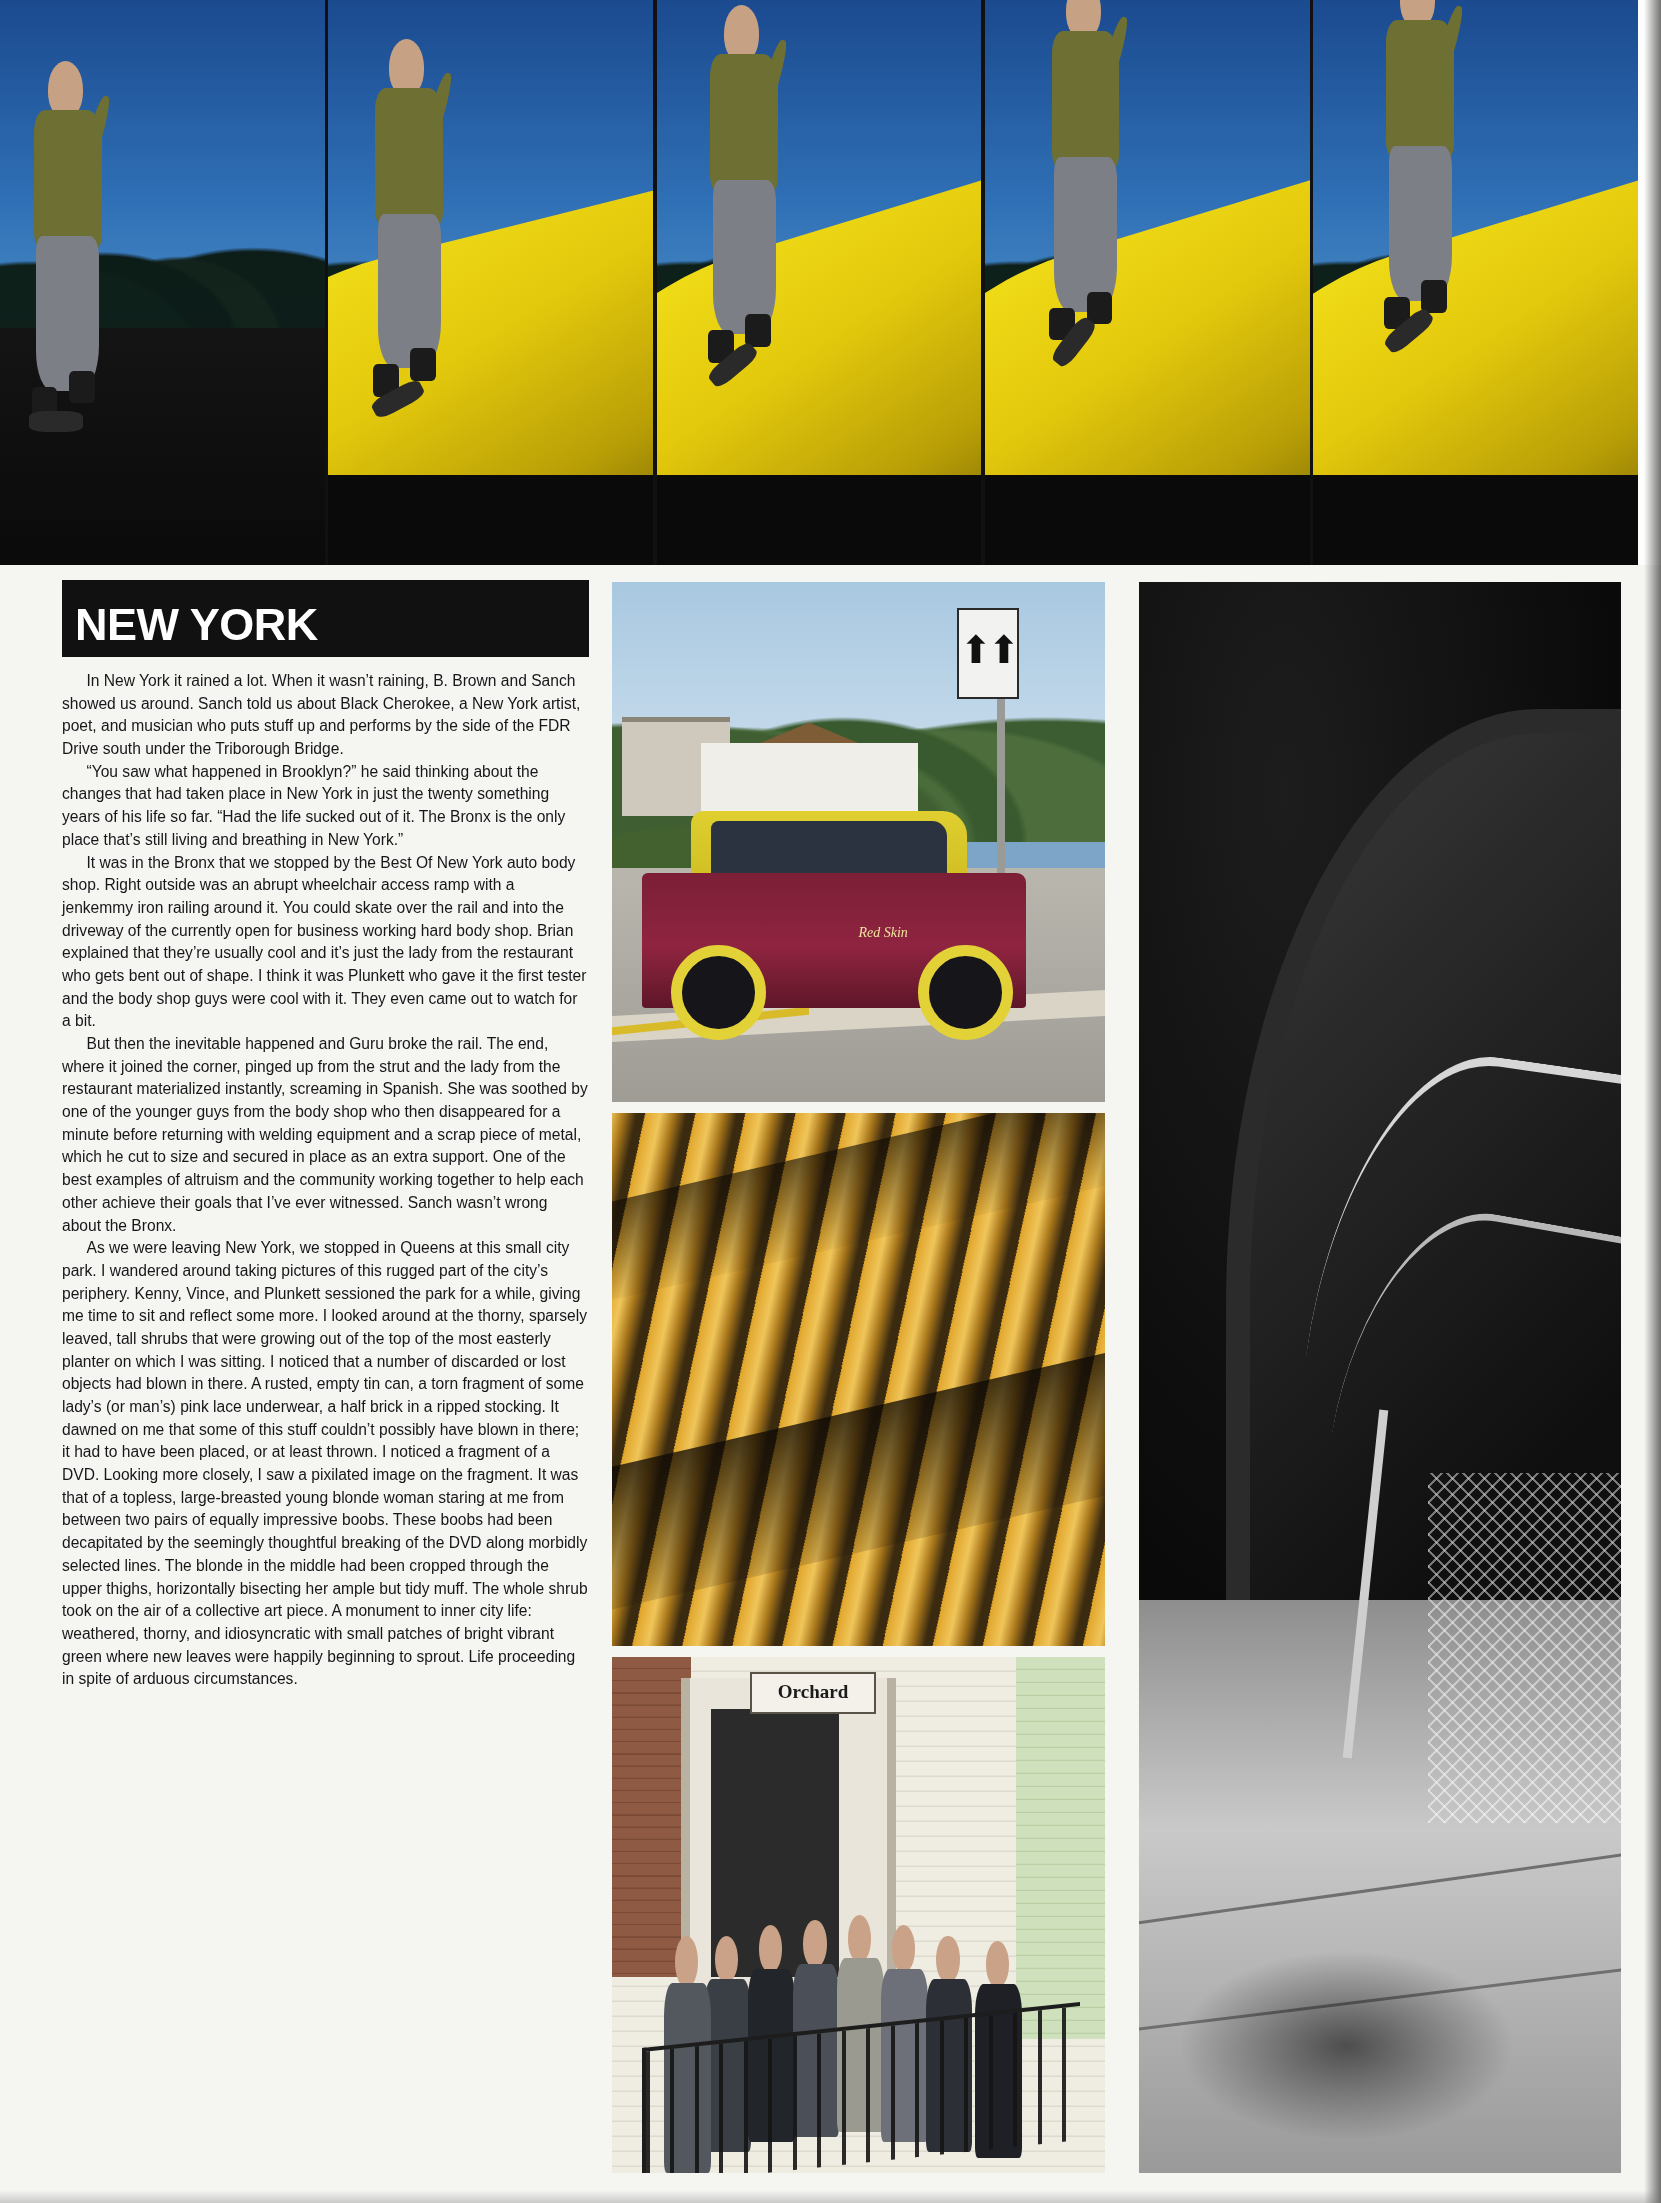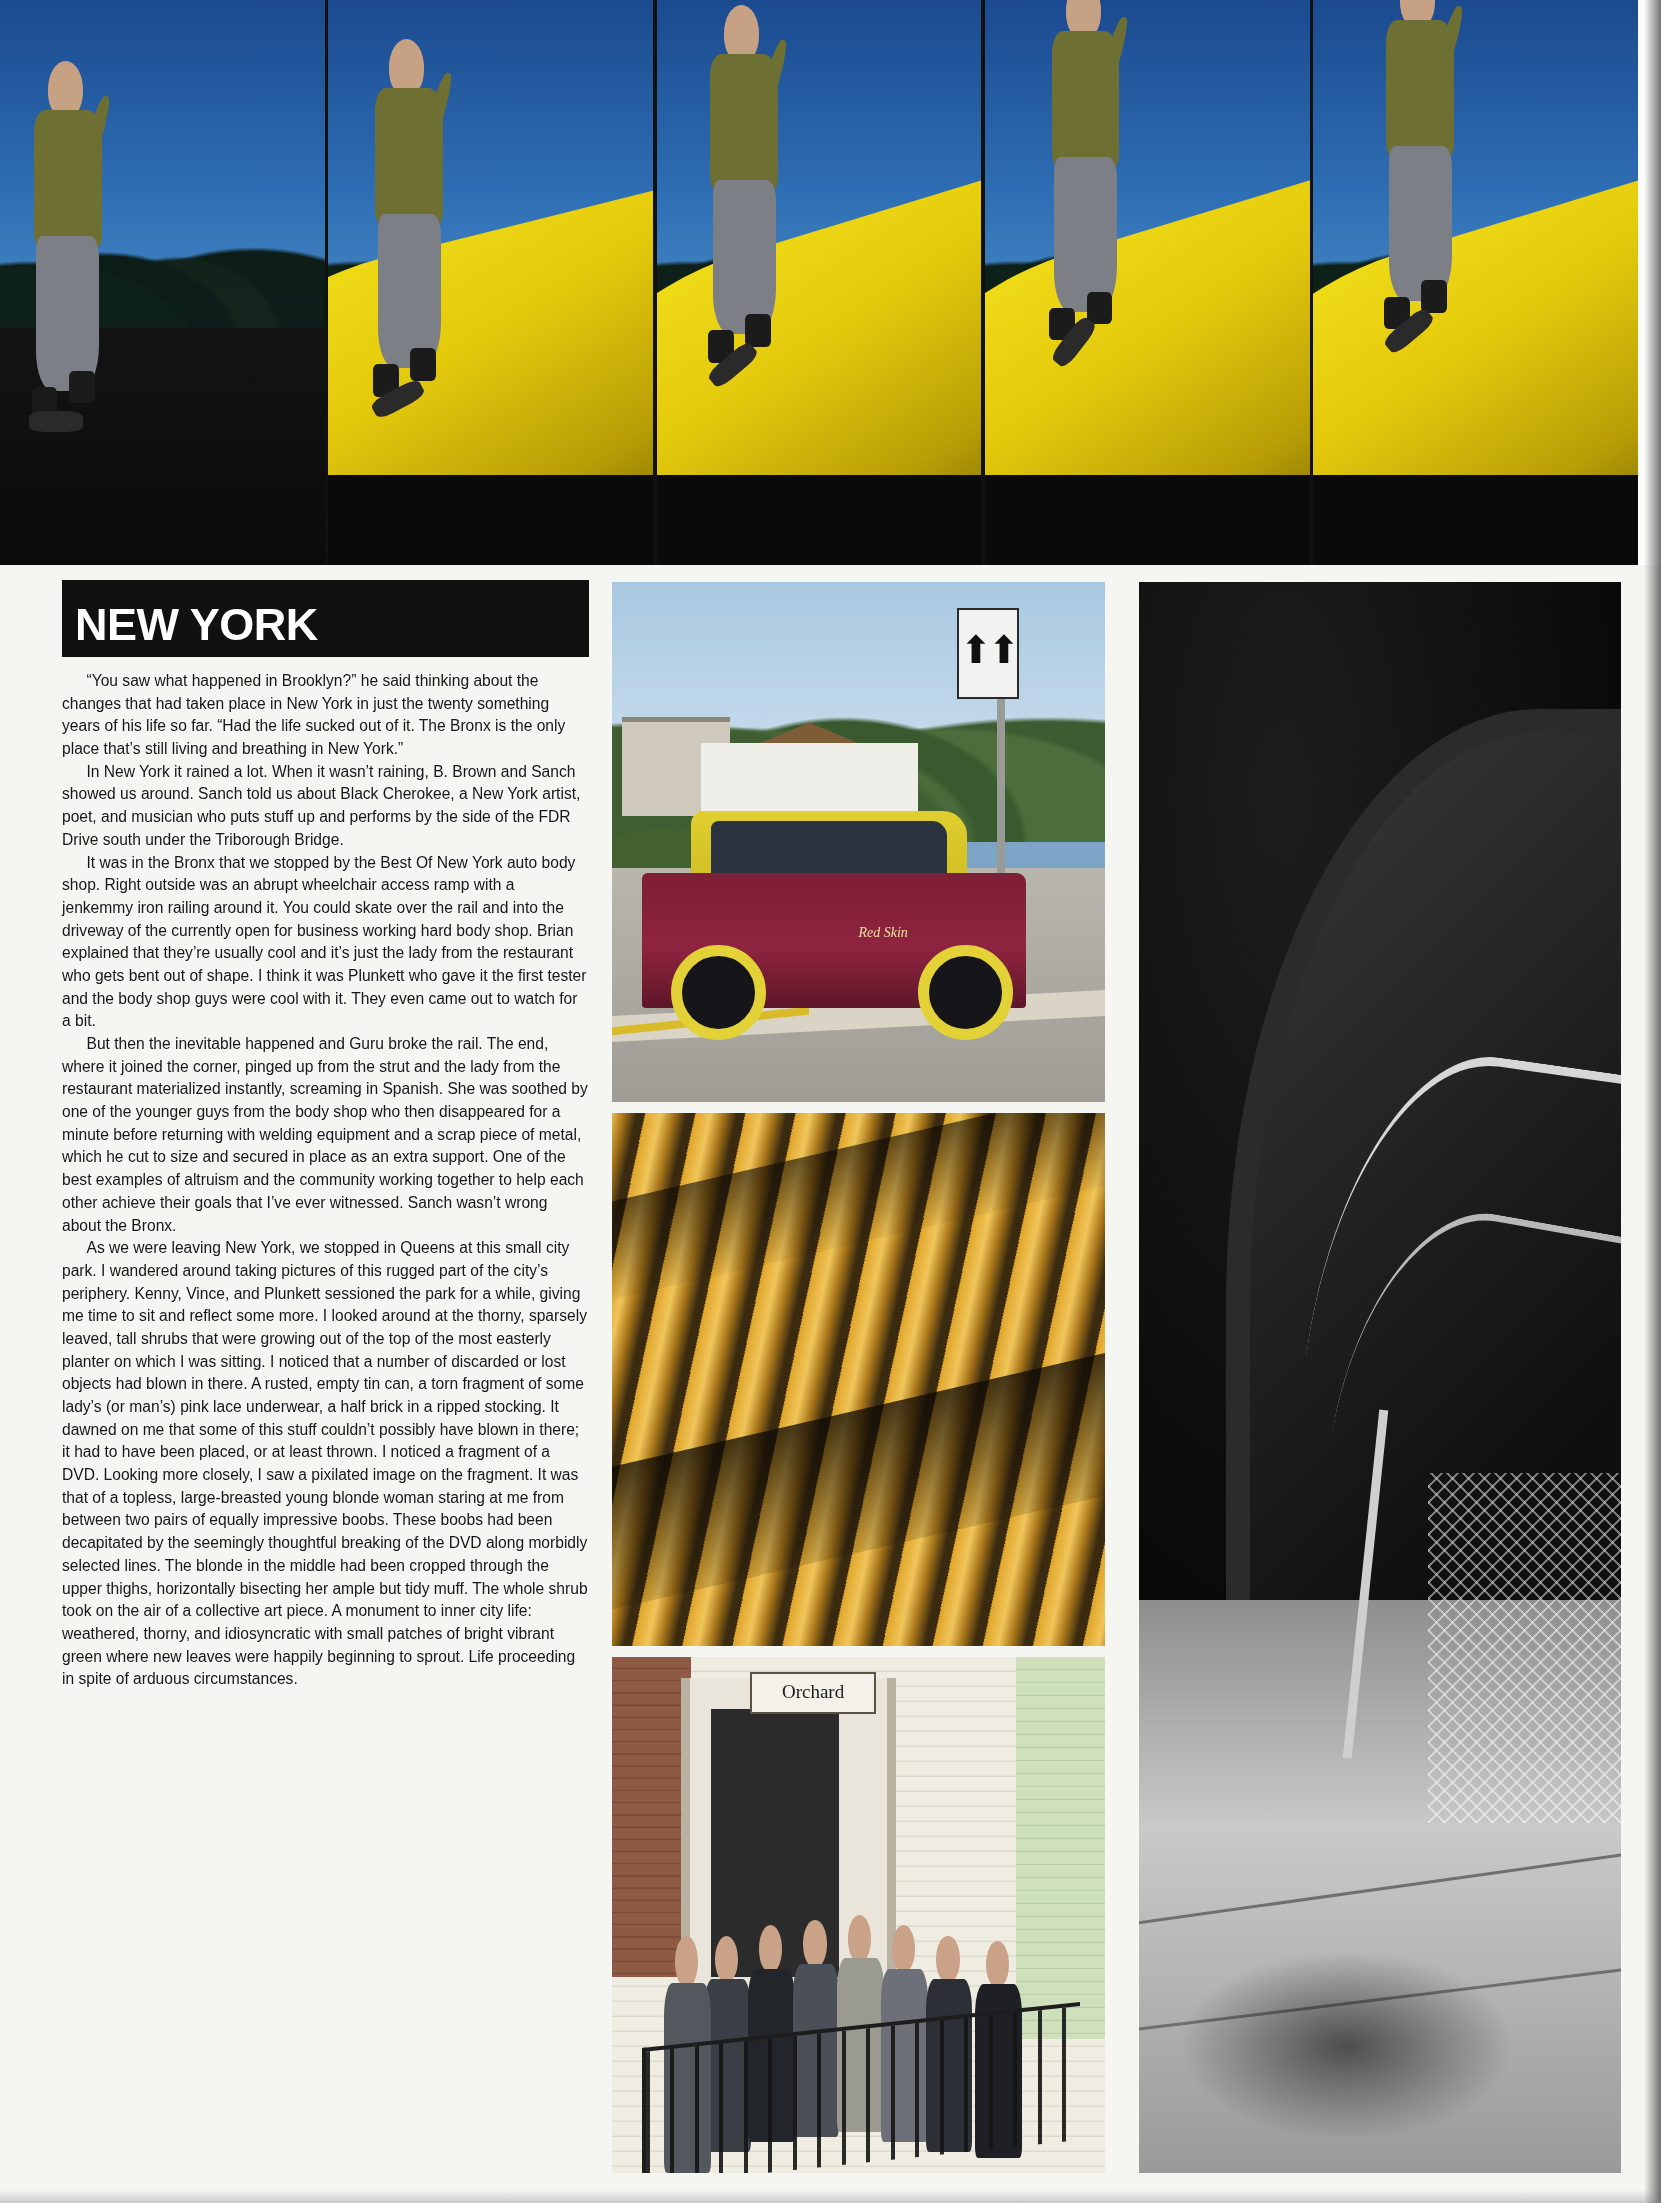--- a/index.html
+++ b/index.html
@@ -363,20 +363,21 @@
 
   
   .ph-group {
     position: absolute;
     left: 612px;
     top: 1092px;
     width: 493px;
     height: 516px;
     overflow: hidden;
     background: #22c55e;
+    font-weight: bold;
   }
   .grp-wall {
     position: absolute; left: 0; top: 0; width: 100%; height: 100%;
     background: repeating-linear-gradient(to bottom, #efece2 0px, #efece2 13px, #dedacd 14px, #dedacd 15px);
   }
   .grp-greenwall {
     position: absolute; right: 0; top: 0; width: 18%; height: 74%;
     background: repeating-linear-gradient(to bottom, #cfe0bc 0px, #cfe0bc 11.3px, #b9cfa4 12.2px, #b9cfa4 13px);
   }
   .grp-brick {
@@ -590,22 +591,22 @@
 
   <div class="seq-caption">DAN PLUNKETT / BLUNT TO OLLIE IMPOSSIBLE TO FAKIE</div>
 
   <div class="article">
 
     <div class="headline-bar">
       <span>NEW YORK</span>
     </div>
 
     <div class="body-col">
+      <p>In New York it rained a lot. When it wasn’t raining, B. Brown and Sanch showed us around. Sanch told us about Black Cherokee, a New York artist, poet, and musician who puts stuff up and performs by the side of the FDR Drive south under the Triborough Bridge.</p>
       <p>“You saw what happened in Brooklyn?” he said thinking about the changes that had taken place in New York in just the twenty something years of his life so far. “Had the life sucked out of it. The Bronx is the only place that’s still living and breathing in New York.”</p>
-      <p>In New York it rained a lot. When it wasn’t raining, B. Brown and Sanch showed us around. Sanch told us about Black Cherokee, a New York artist, poet, and musician who puts stuff up and performs by the side of the FDR Drive south under the Triborough Bridge.</p>
       <p>It was in the Bronx that we stopped by the Best Of New York auto body shop. Right outside was an abrupt wheelchair access ramp with a jenkemmy iron railing around it. You could skate over the rail and into the driveway of the currently open for business working hard body shop. Brian explained that they’re usually cool and it’s just the lady from the restaurant who gets bent out of shape. I think it was Plunkett who gave it the first tester and the body shop guys were cool with it. They even came out to watch for a bit.</p>
       <p>But then the inevitable happened and Guru broke the rail. The end, where it joined the corner, pinged up from the strut and the lady from the restaurant materialized instantly, screaming in Spanish. She was soothed by one of the younger guys from the body shop who then disappeared for a minute before returning with welding equipment and a scrap piece of metal, which he cut to size and secured in place as an extra support. One of the best examples of altruism and the community working together to help each other achieve their goals that I’ve ever witnessed. Sanch wasn’t wrong about the Bronx.</p>
       <p>As we were leaving New York, we stopped in Queens at this small city park. I wandered around taking pictures of this rugged part of the city’s periphery. Kenny, Vince, and Plunkett sessioned the park for a while, giving me time to sit and reflect some more. I looked around at the thorny, sparsely leaved, tall shrubs that were growing out of the top of the most easterly planter on which I was sitting. I noticed that a number of discarded or lost objects had blown in there. A rusted, empty tin can, a torn fragment of some lady’s (or man’s) pink lace underwear, a half brick in a ripped stocking. It dawned on me that some of this stuff couldn’t possibly have blown in there; it had to have been placed, or at least thrown. I noticed a fragment of a DVD. Looking more closely, I saw a pixilated image on the fragment. It was that of a topless, large-breasted young blonde woman staring at me from between two pairs of equally impressive boobs. These boobs had been decapitated by the seemingly thoughtful breaking of the DVD along morbidly selected lines. The blonde in the middle had been cropped through the upper thighs, horizontally bisecting her ample but tidy muff. The whole shrub took on the air of a collective art piece. A monument to inner city life: weathered, thorny, and idiosyncratic with small patches of bright vibrant green where new leaves were happily beginning to sprout. Life proceeding in spite of arduous circumstances.</p>
     </div>
 
     <div class="ph-car">
       <div class="car-sky"></div>
       <div class="car-trees"></div>
       <div class="car-bldg"></div>
       <div class="car-roof"></div>

